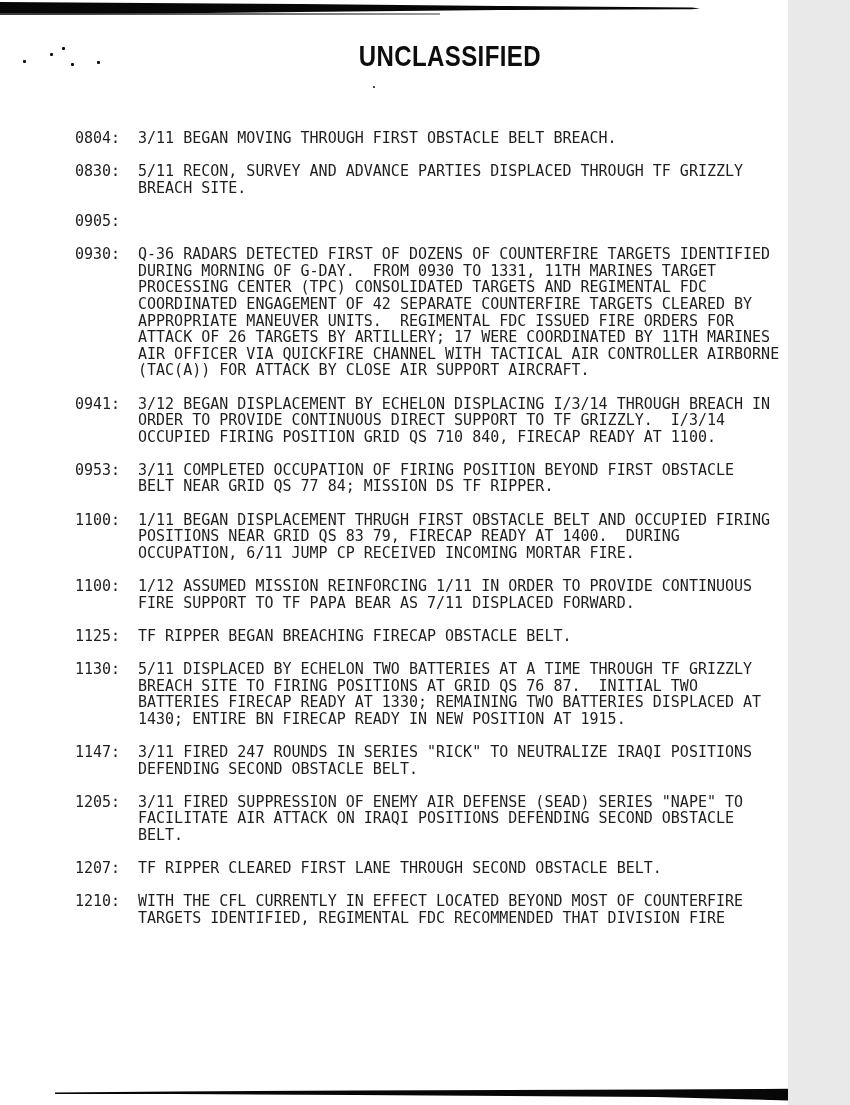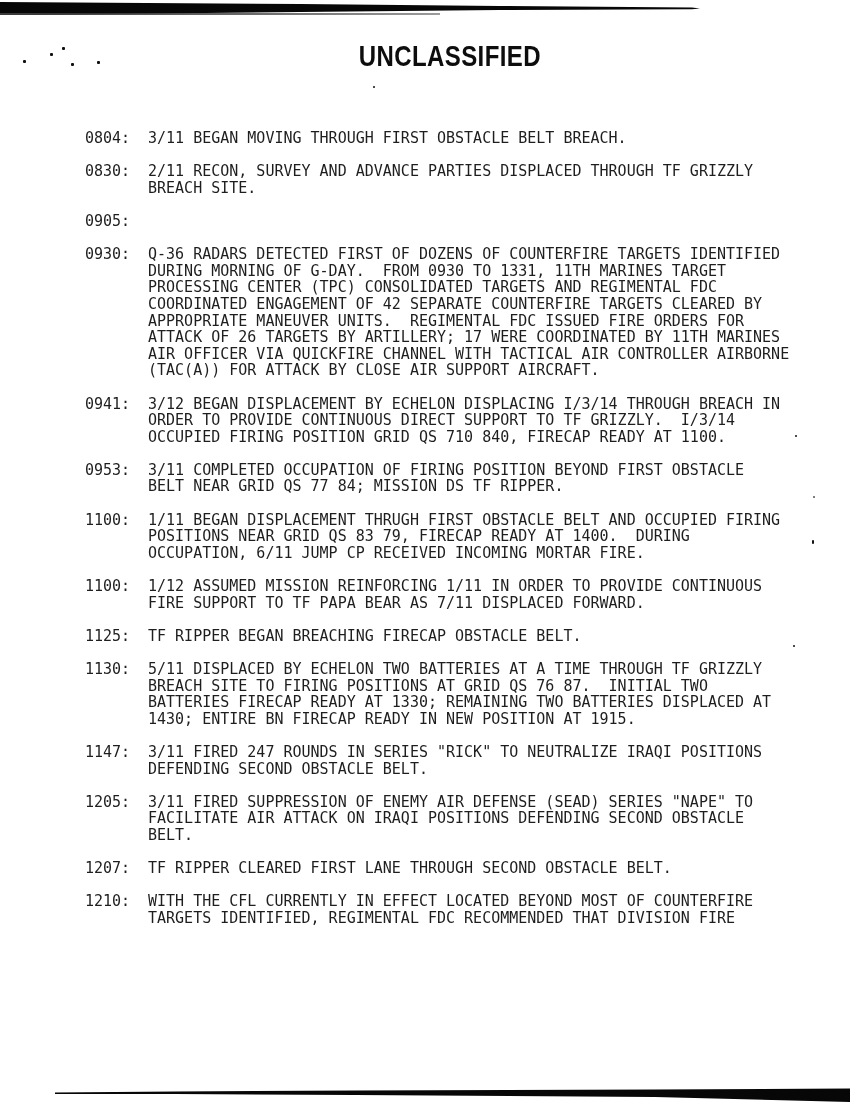--- a/index.html
+++ b/index.html
@@ -1,18 +1,18 @@
 <!DOCTYPE html>
 <html><head>
 <meta charset="utf-8">
 <style>
   html,body{margin:0;padding:0;background:#e9e9e9;}
   .page{
     position:relative;
-    width:850px;height:1105px;
+    width:788px;height:1105px;
     background:#ffffff;
     overflow:hidden;
     font-family:"DejaVu Sans Mono", monospace;
     font-size:15px;
     line-height:16.6px;
     color:#1e1e1e;
   }
   
   .header-wrap{
     position:absolute;top:48px;left:0;width:850px;
@@ -24,21 +24,21 @@
     font-weight:bold;
     font-size:30px;
     letter-spacing:0.5px;
     color:#0d0d0d;
     transform:translateX(25px) scaleX(0.80);
     transform-origin:center;
     white-space:nowrap;
   }
   
   .log{
-    position:absolute;left:85px;top:130px;width:720px;
+    position:absolute;left:75px;top:130px;width:720px;
   }
   .entry{
     display:flex;
     align-items:flex-start;
     margin-bottom:16.6px;
   }
   .entry-time{
     flex:none;
     width:63px;
     white-space:pre;
@@ -97,21 +97,21 @@
     <span class="header-text">UNCLASSIFIED</span>
   </div>
 
   <main class="log" id="log">
       <div class="entry">
         <span class="entry-time">0804:</span>
         <pre class="entry-text">3/11 BEGAN MOVING THROUGH FIRST OBSTACLE BELT BREACH.</pre>
       </div>
       <div class="entry">
         <span class="entry-time">0830:</span>
-        <pre class="entry-text">2/11 RECON, SURVEY AND ADVANCE PARTIES DISPLACED THROUGH TF GRIZZLY
+        <pre class="entry-text">5/11 RECON, SURVEY AND ADVANCE PARTIES DISPLACED THROUGH TF GRIZZLY
 BREACH SITE.</pre>
       </div>
       <div class="entry">
         <span class="entry-time">0905:</span>
       </div>
       <div class="entry">
         <span class="entry-time">0930:</span>
         <pre class="entry-text">Q-36 RADARS DETECTED FIRST OF DOZENS OF COUNTERFIRE TARGETS IDENTIFIED
 DURING MORNING OF G-DAY.  FROM 0930 TO 1331, 11TH MARINES TARGET
 PROCESSING CENTER (TPC) CONSOLIDATED TARGETS AND REGIMENTAL FDC

